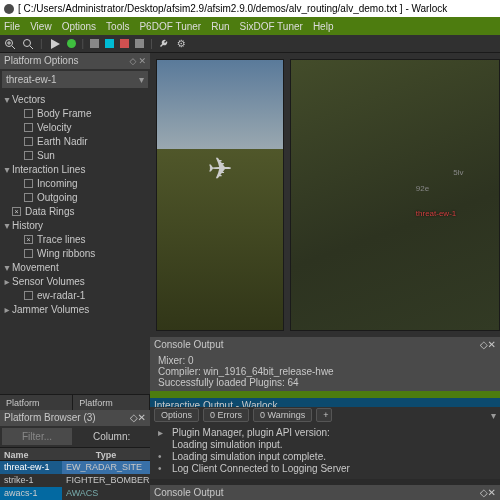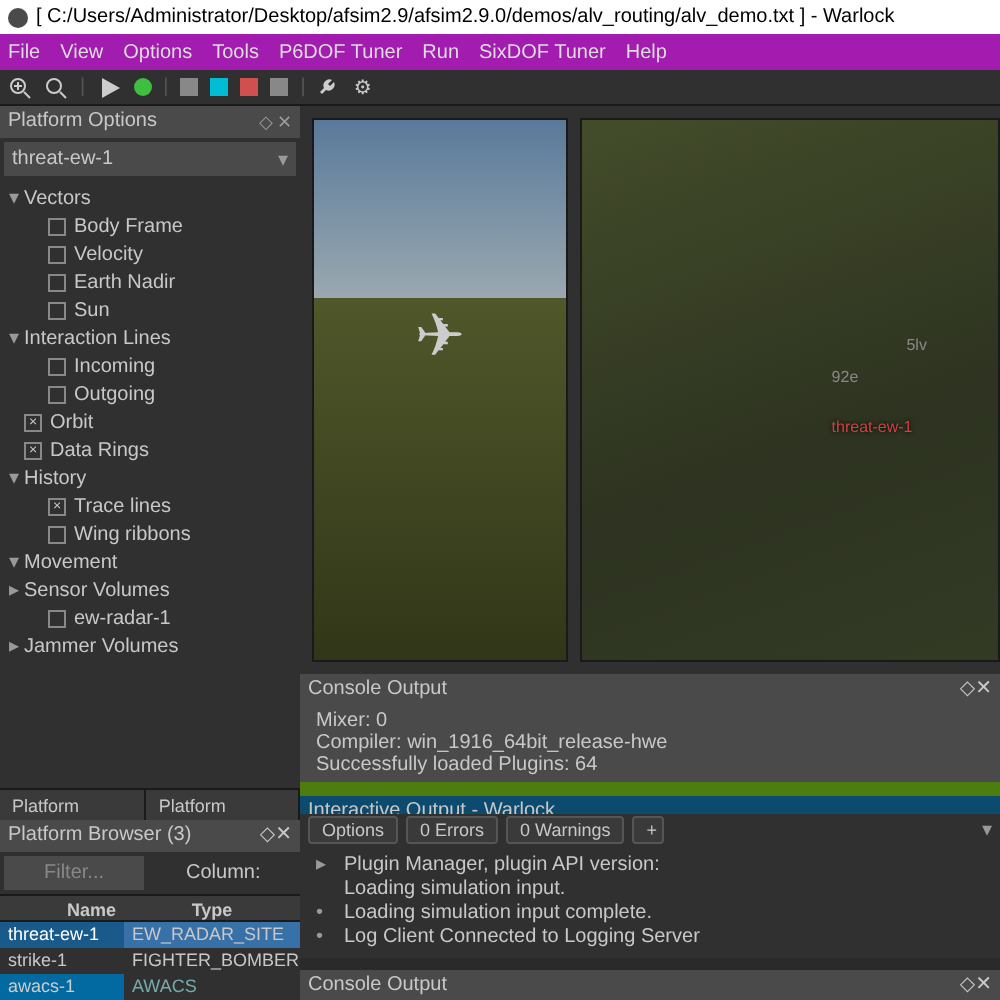--- a/index.html
+++ b/index.html
@@ -1,20 +1,20 @@
 <!DOCTYPE html>
 <html><head>
 <meta charset="utf-8">
 <style>
 *{box-sizing:border-box;margin:0;padding:0;font-family:"Segoe UI",Tahoma,sans-serif;font-size:10px;color:#c8c8c8}
 body{background:#303030;width:500px;height:500px;overflow:hidden;position:relative}
 .titlebar{background:#fff;color:#000;height:17px;line-height:17px;padding:0 4px;display:flex;align-items:center;gap:4px}
 .titlebar .ico{width:10px;height:10px;background:#4a4a4a;border-radius:50%}
 .titlebar span{color:#000;font-size:10px}
-.menubar{background:#a21caf;height:18px;display:flex;align-items:center;padding:0 4px;gap:10px}
+.menubar{background:#4d7c0f;height:18px;display:flex;align-items:center;padding:0 4px;gap:10px}
 .menubar span{color:#ddd;font-size:10px}
 .toolbar{background:#303030;height:18px;display:flex;align-items:center;padding:0 4px;gap:6px;border-bottom:1px solid #1a1a1a}
 .tb-btn{width:12px;height:12px;display:inline-block}
 .tb-green{width:9px;height:9px;background:#3fbf3f;border-radius:50%}
 .tb-cyan{width:9px;height:9px;background:#00bcd4}
 .tb-red{width:9px;height:9px;background:#d05050}
 .tb-gr{width:9px;height:9px;background:#888}
 .main{display:flex;height:447px}
 .leftpanel{width:150px;background:#303030;display:flex;flex-direction:column}
 .panelhdr{background:#4a4a4a;height:16px;line-height:16px;padding:0 4px;font-size:10px;display:flex;justify-content:space-between;align-items:center}
@@ -30,21 +30,21 @@
 .cb.checked::after{content:"×";color:#ccc}
 .tabs{display:flex;background:#303030;border-top:1px solid #1a1a1a;height:16px}
 .tab{padding:0 6px;line-height:16px;font-size:9px;background:#3a3a3a;border-right:1px solid #1a1a1a}
 .browserhdr{background:#4a4a4a;height:16px;line-height:16px;padding:0 4px;display:flex;justify-content:space-between}
 .filterrow{display:flex;height:17px;margin:2px}
 .filterrow .fin{flex:1;background:#4a4a4a;padding:0 20px;line-height:17px;color:#888}
 .filterrow .lbl{padding:0 21px;line-height:17px}
 .filterrow .csel{background:#4a4a4a;width:58px;line-height:17px;padding:0 4px;display:flex;justify-content:flex-start}
 .thead{display:flex;background:#3a3a3a;height:14px;border-top:1px solid #1a1a1a;border-bottom:1px solid #1a1a1a}
 .thead div{padding:0 4px;line-height:14px;font-weight:bold;font-size:9px}
-.thead .c1{width:62px;text-align:right}
+.thead .c1{width:62px;text-align:left}
 .thead .c2{flex:1;text-align:center}
 .brow{display:flex;height:13px}
 .brow .c1{width:62px;padding-left:4px;line-height:13px;overflow:hidden;font-size:9px}
 .brow .c2{flex:1;padding-left:4px;line-height:13px;font-size:9px}
 .brow.sel .c1{background:#1a5a8a;color:#fff}
 .brow.sel .c2{background:#3870a8}
 .brow.alt .c1{background:#0369a1;color:#ccc}
 .brow.alt .c2{color:#7aa}
 .rightpanel{flex:1;display:flex;flex-direction:column;background:#303030}
 .viewports{flex:1;display:flex;gap:6px;padding:6px 0 6px 6px;min-height:0}
@@ -162,25 +162,20 @@
           <span>Incoming</span>
         </div>
         <div class="tree-row lvl1">
           <span class="tw"></span>
           <span class="cb"></span>
           <span>Outgoing</span>
         </div>
         <div class="tree-row lvl0">
           <span class="tw"></span>
           <span class="cb checked"></span>
-          <span>Orbit</span>
-        </div>
-        <div class="tree-row lvl0">
-          <span class="tw"></span>
-          <span class="cb checked"></span>
           <span>Data Rings</span>
         </div>
         <div class="tree-row lvl0">
           <span class="tw">▾</span>
           <span>History</span>
         </div>
         <div class="tree-row lvl1">
           <span class="tw"></span>
           <span class="cb checked"></span>
           <span>Trace lines</span>

